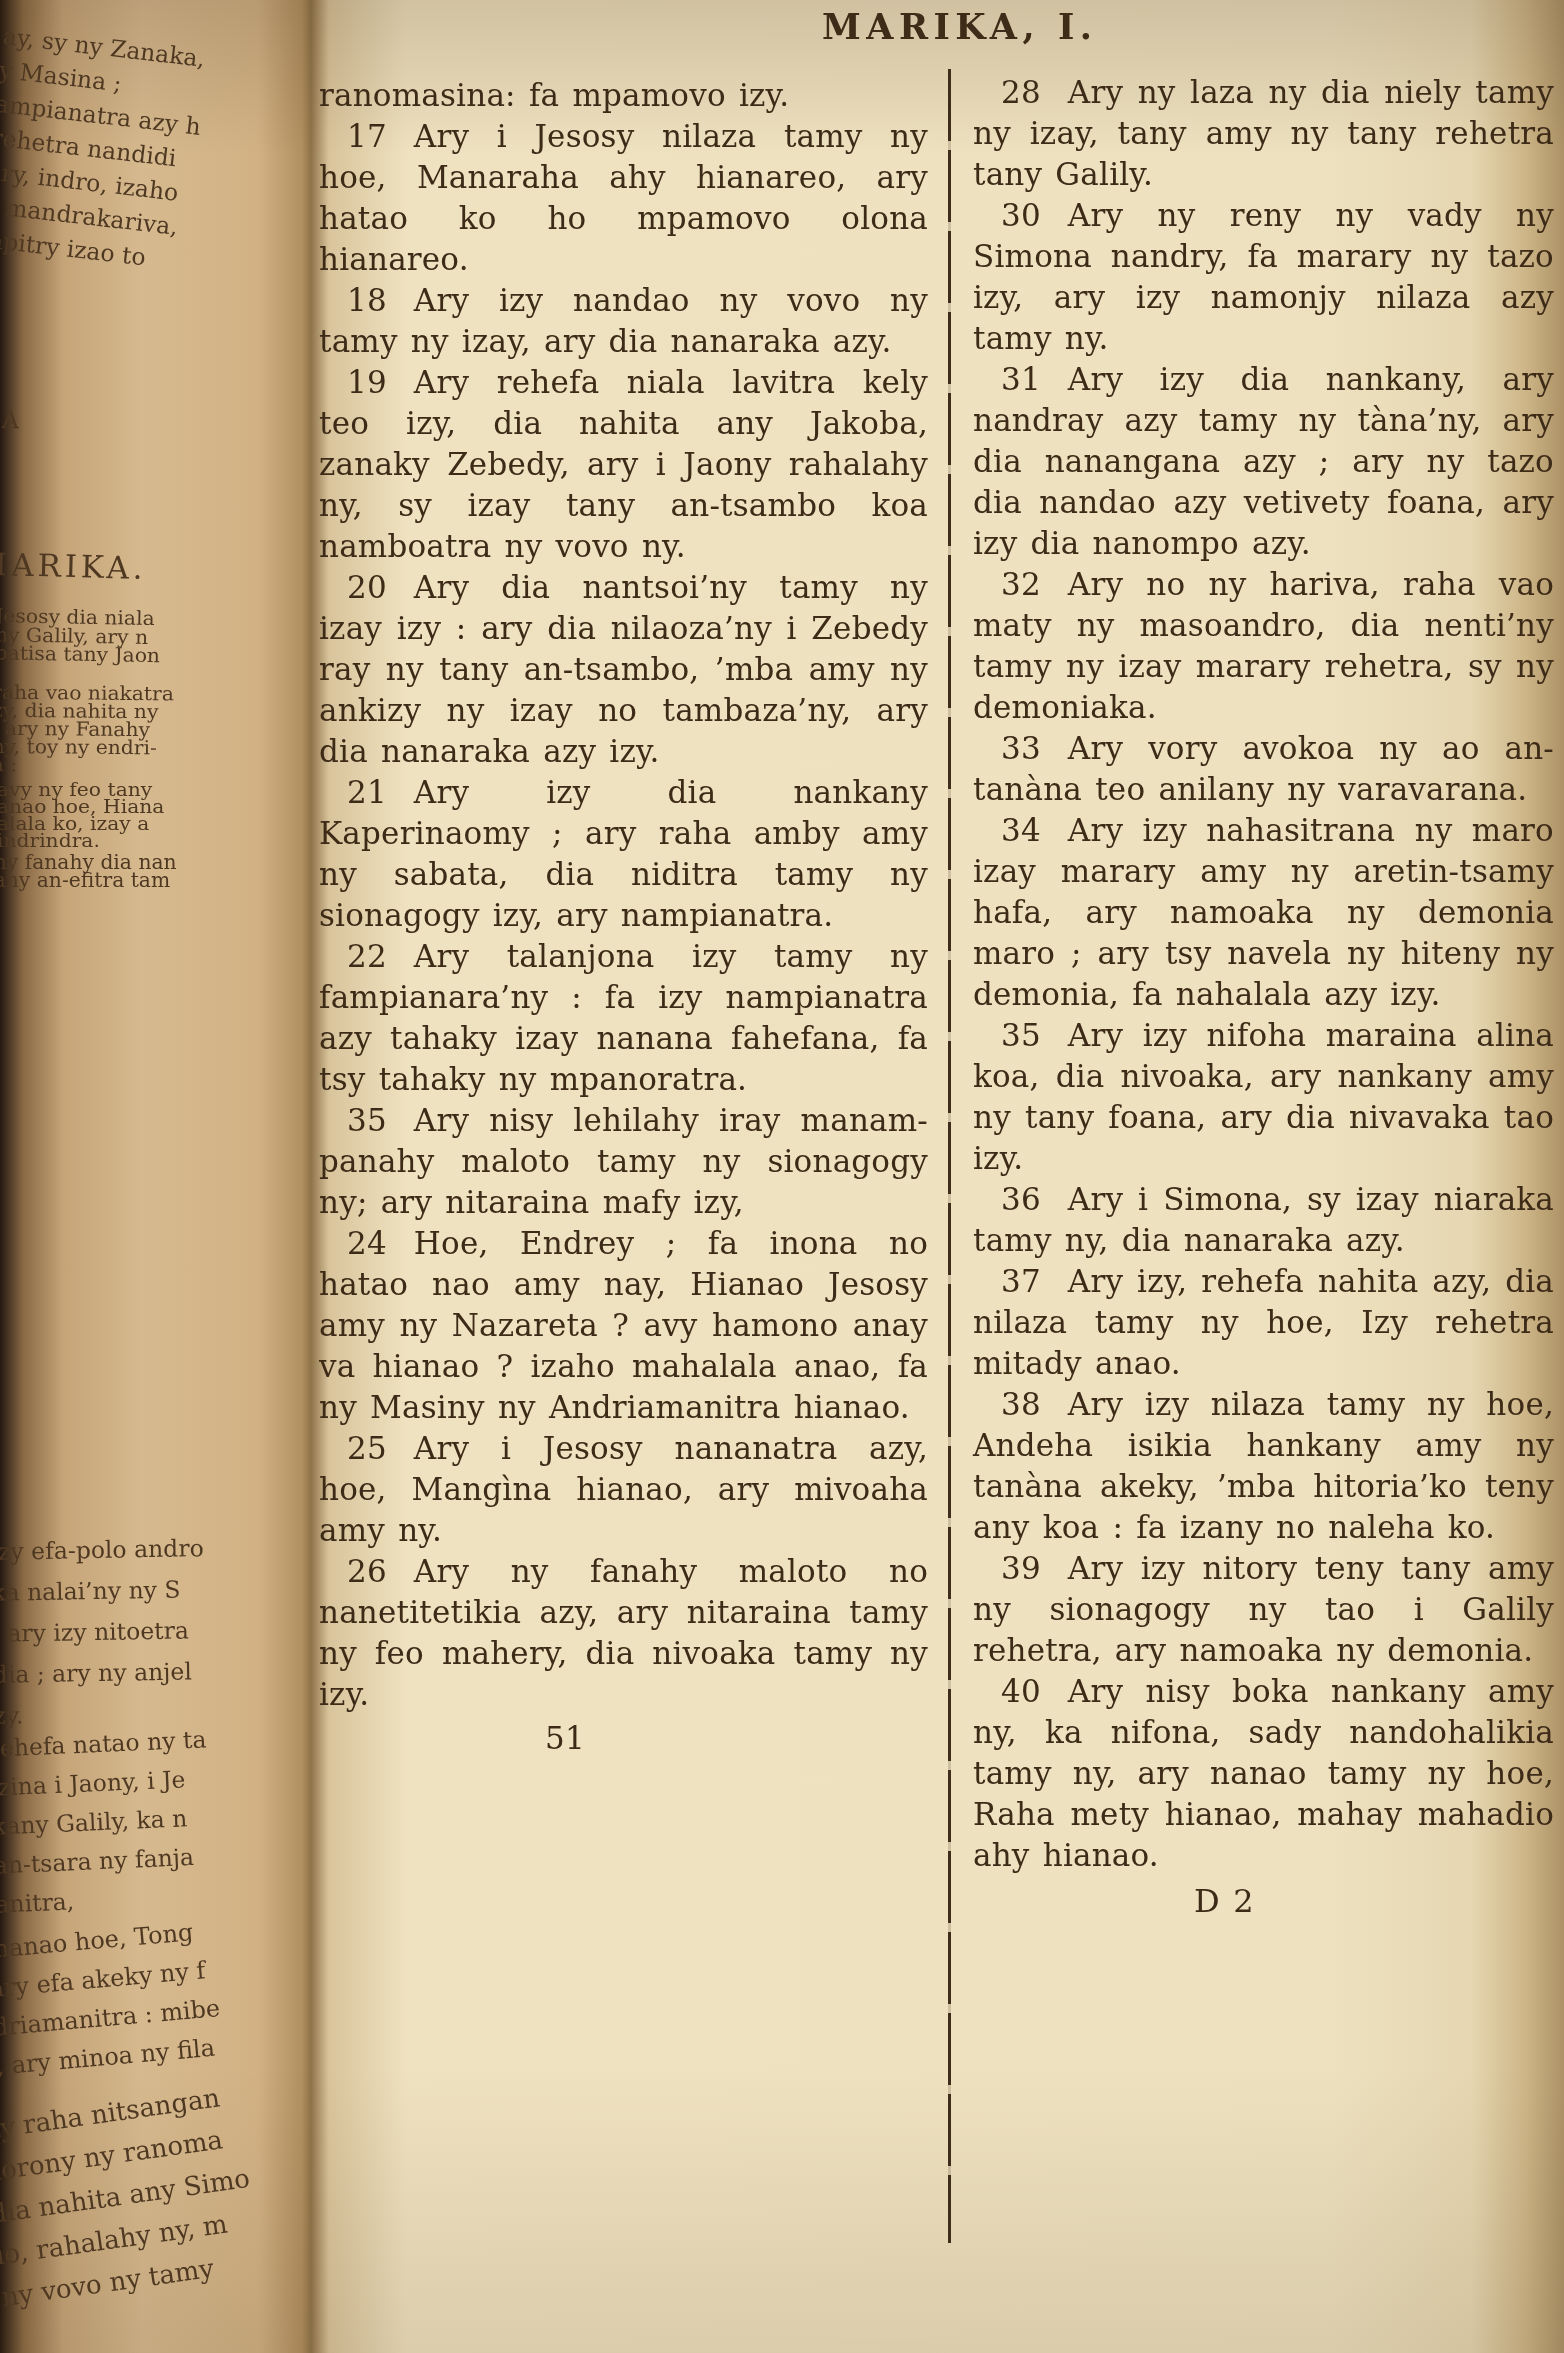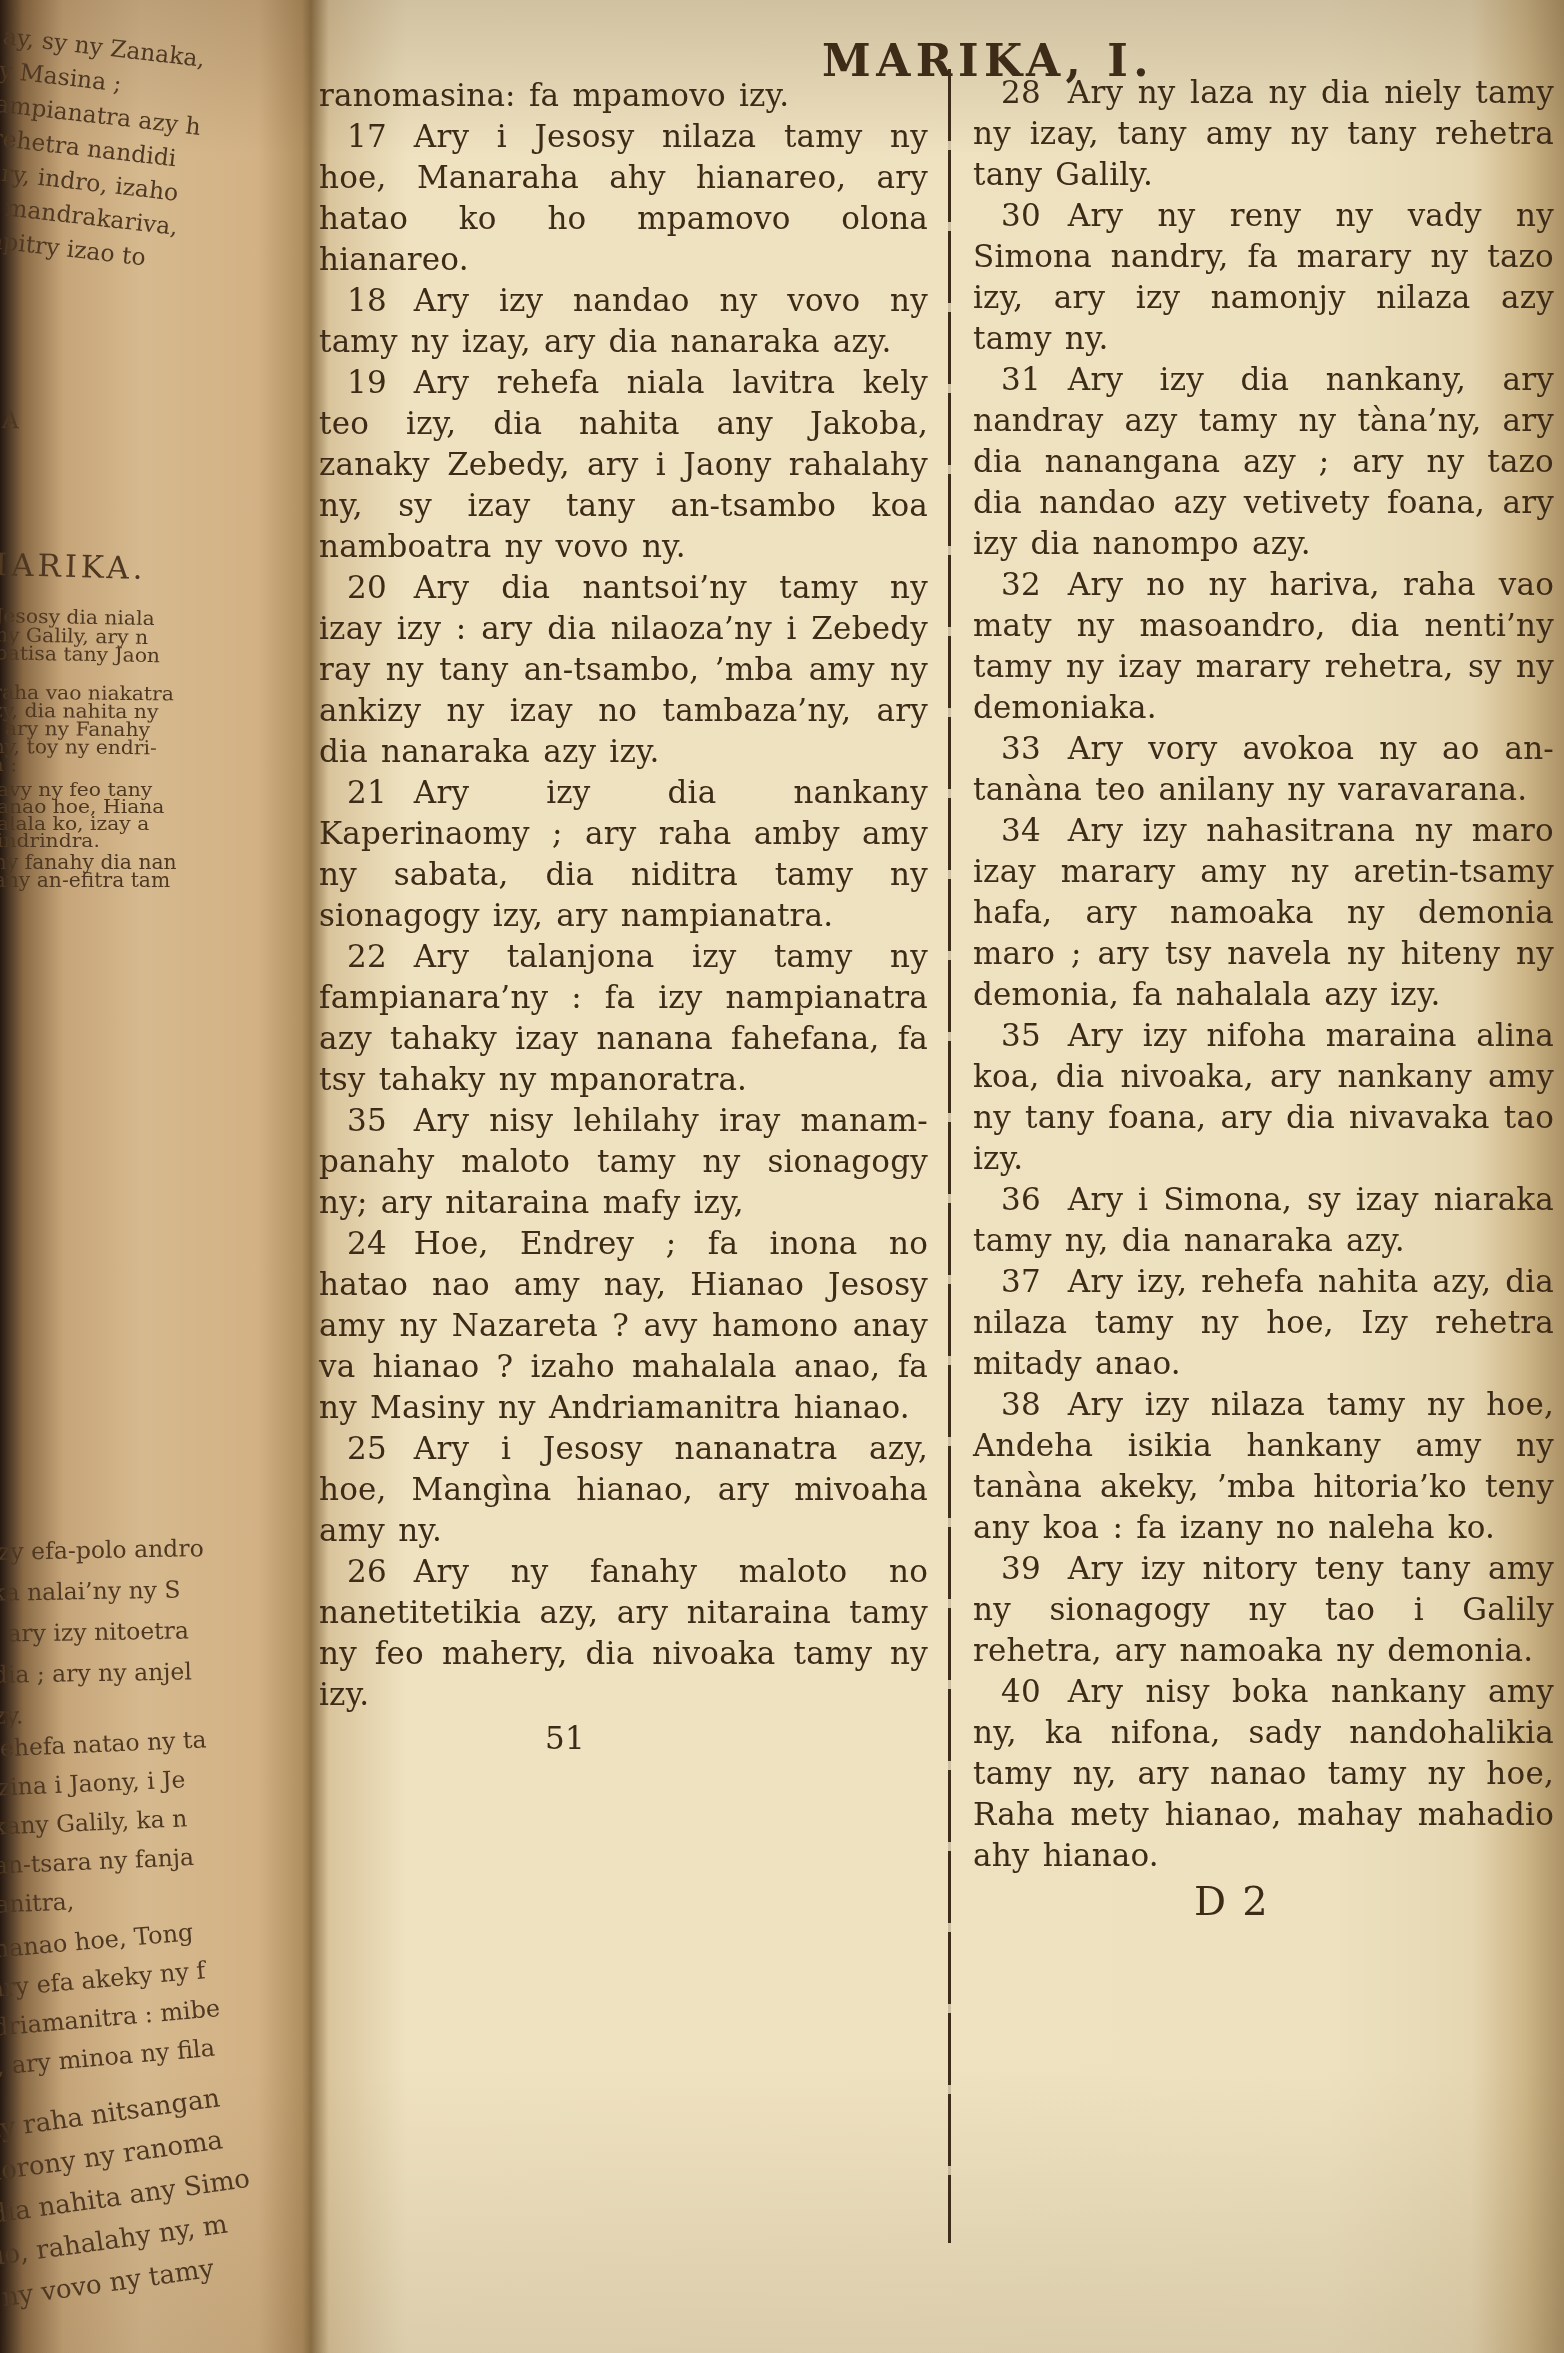--- a/index.html
+++ b/index.html
@@ -25,35 +25,35 @@
   .fg3{top:607px;left:-4.7px;font-size:20.3px;line-height:19.6px;transform:rotate(1deg) scaleY(.95);}
   .fg4{top:682px;left:-7.8px;font-size:20.3px;line-height:19px;transform:rotate(.5deg) scaleY(.95);}
   .fg5{top:779px;left:-3.1px;font-size:20.3px;line-height:18px;transform:scaleY(.95);}
   .fg6{top:853px;left:-6.3px;font-size:20.3px;line-height:18px;}
   .fg7{top:1530px;left:-7.8px;font-size:23.5px;line-height:41px;transform:rotate(-1deg);}
   .fg8{top:1725px;left:-7.8px;font-size:23.5px;line-height:39px;transform:rotate(-2.5deg);}
   .fg9{top:1921px;left:-9.4px;font-size:24px;line-height:39px;transform:rotate(-5deg);}
   .fg10{top:2091px;left:-11px;font-size:26px;line-height:42px;transform:rotate(-8deg);}
 
   
-  .page-header{position:absolute;left:822px;top:35px;
-    font-size:44px;font-weight:700;letter-spacing:5.5px;color:#3f2c18;}
+  .page-header{position:absolute;left:822px;top:6px;
+    font-size:35px;font-weight:700;letter-spacing:5.5px;color:#3f2c18;}
   .divider{position:absolute;left:948px;top:69px;width:3.1px;height:2174px;
     background:repeating-linear-gradient(180deg,#3f2d1b 0 72px, rgba(63,45,27,.18) 72px 81px);}
 
   .col{position:absolute;color:#3d2b18;font-size:31px;line-height:41px;
        text-align:justify;word-spacing:3.1px;letter-spacing:0.2px;}
   .col-left{left:319px;top:75px;width:609px;}
   .col-right{left:973px;top:72px;width:581px;}
   .verse{margin:0;text-indent:28px;}
   .verse.cont{text-indent:0;}
   .vnum{margin-right:27px;}
 
   .page-number{margin-top:3px;text-align:center;padding-right:117px;text-indent:0;}
-  .signature{margin-top:4.7px;padding-left:221px;text-indent:0;font-size:40px;}
+  .signature{margin-top:4.7px;padding-left:221px;text-indent:0;font-size:32px;}
 </style>
 </head>
 <body>
 
 <div class="scene">
 
   <div class="prev-edge">
       <div class="frag-group fg0">
         <div class="frag-line">ay, sy ny Zanaka,</div>
         <div class="frag-line">y Masina ;</div>

